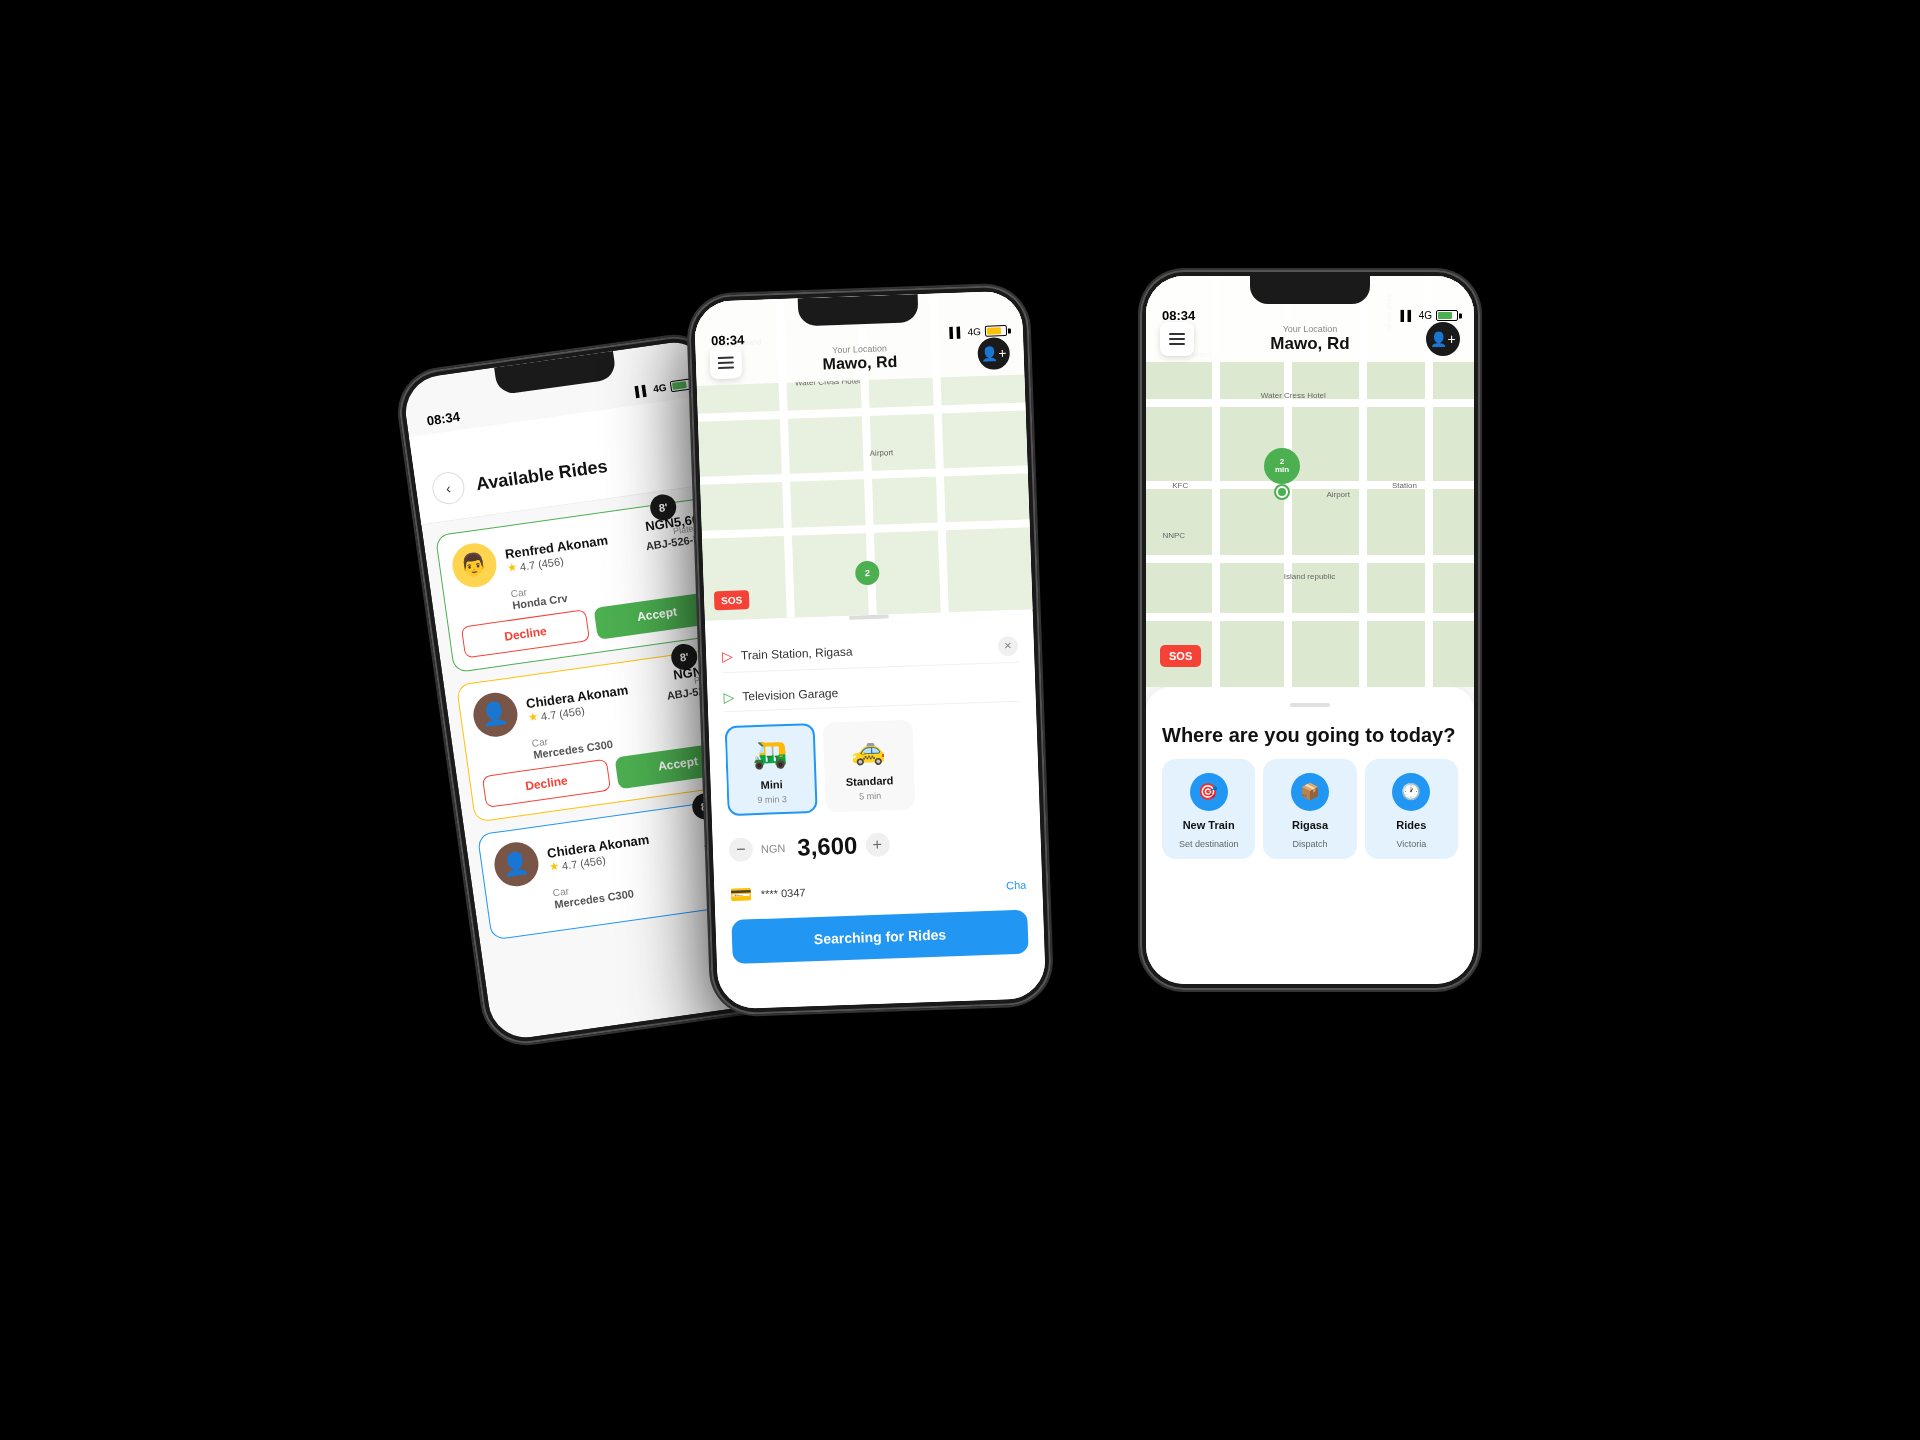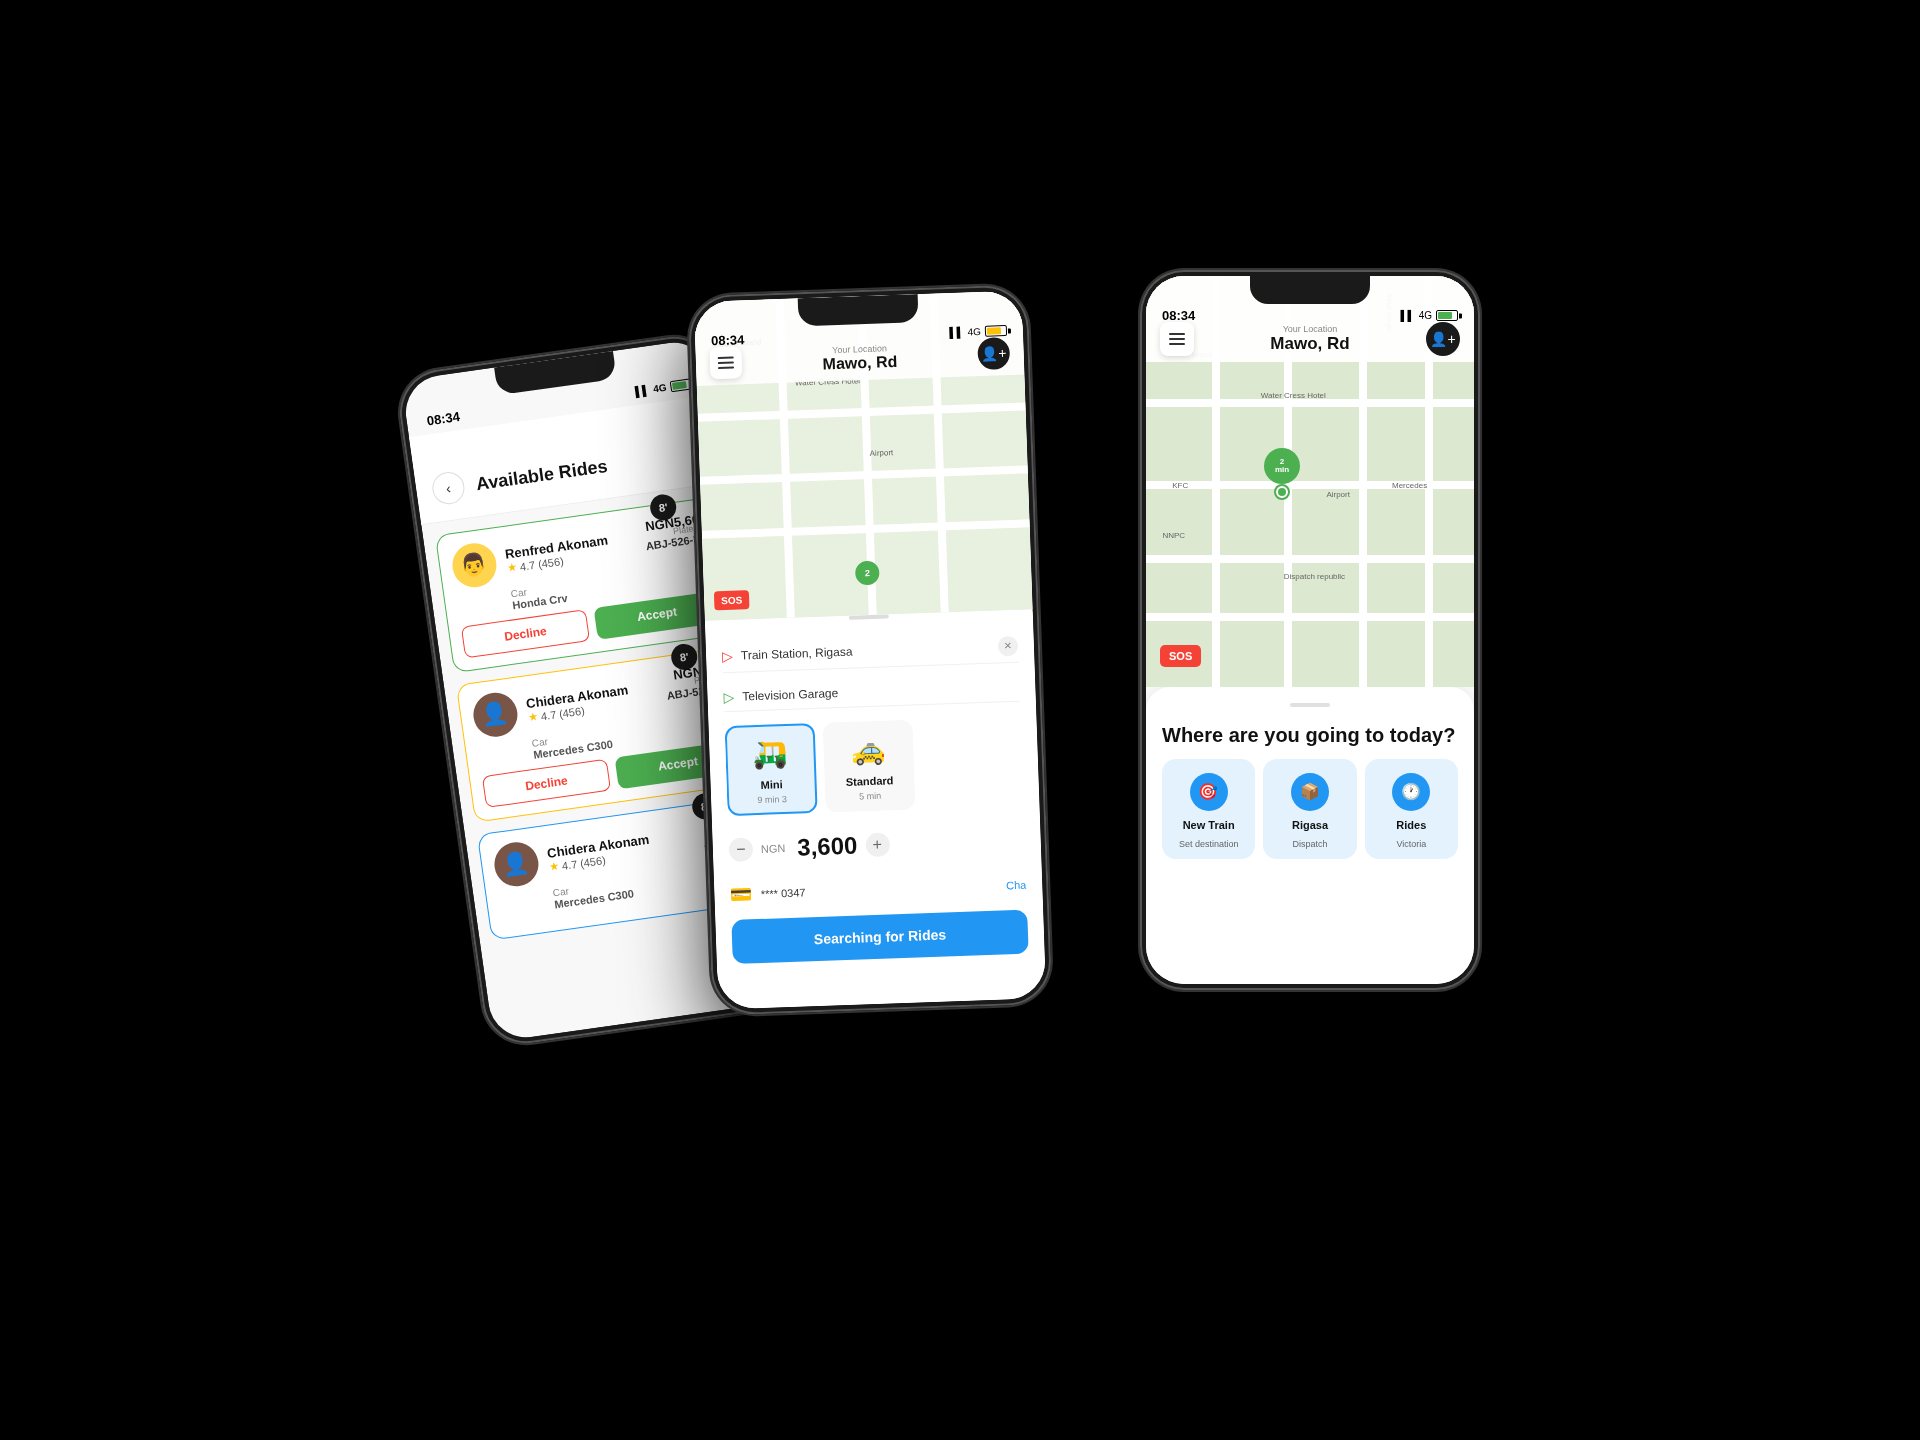--- a/index.html
+++ b/index.html
@@ -1090,22 +1090,22 @@
             <div class="map-road-v r-road-v1"></div>
             <div class="map-road-v r-road-v2"></div>
             <div class="map-road-v r-road-v3"></div>
             <div class="map-road-v r-road-v4"></div>
 
             <div class="map-label victoria-label">Victoria Island</div>
             <div class="map-label hotel-label">Water Cress Hotel</div>
             <div class="map-label airport-label">Airport</div>
             <div class="map-label" style="top:62%;left:5%;">NNPC</div>
             <div class="map-label" style="top:50%;left:8%;">KFC</div>
-            <div class="map-label" style="top:72%;left:42%;">Dispatch republic</div>
-            <div class="map-label" style="top:50%;left:75%;">Mercedes</div>
+            <div class="map-label" style="top:72%;left:42%;">Island republic</div>
+            <div class="map-label" style="top:50%;left:75%;">Station</div>
             <div class="map-label" style="top:8%;left:68%;transform:rotate(90deg);font-size:7px;">Julius berger</div>
           </div>
 
           <div class="status-bar-transparent" style="padding-top:32px;">
             <span class="status-time">08:34</span>
             <div class="status-icons">
               <span>▌▌</span>
               <span>4G</span>
               <span class="battery-icon">
                 <span class="battery-fill" style="background:#4CAF50;"></span>

